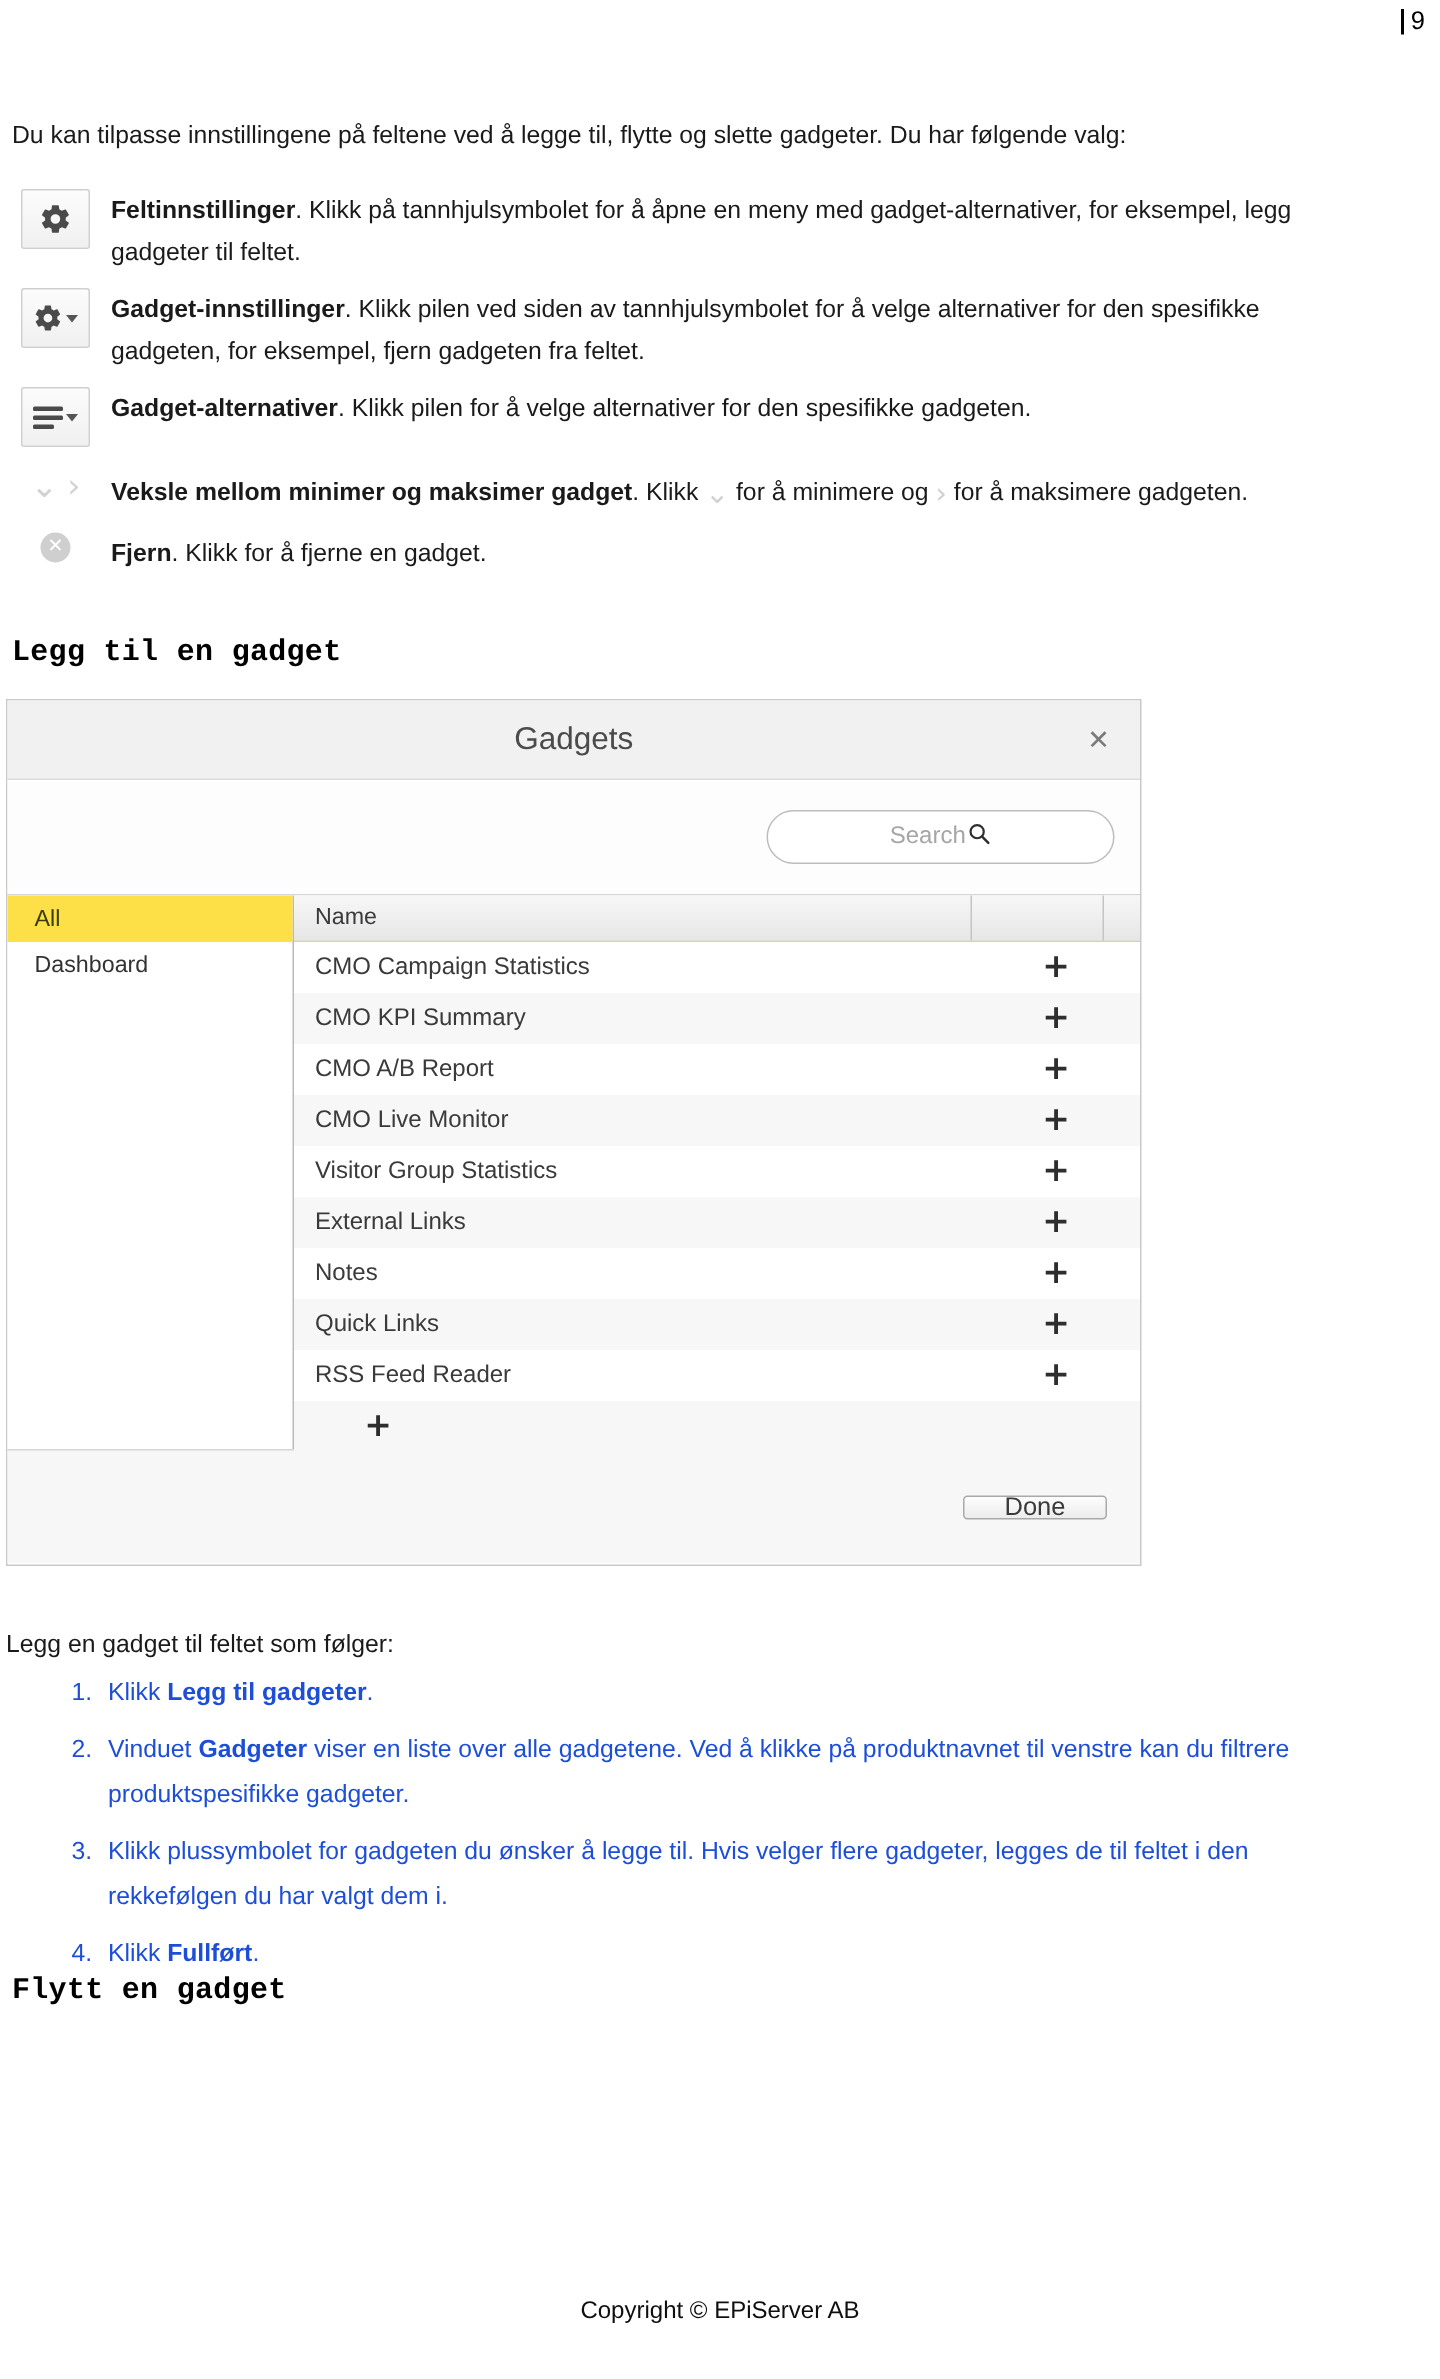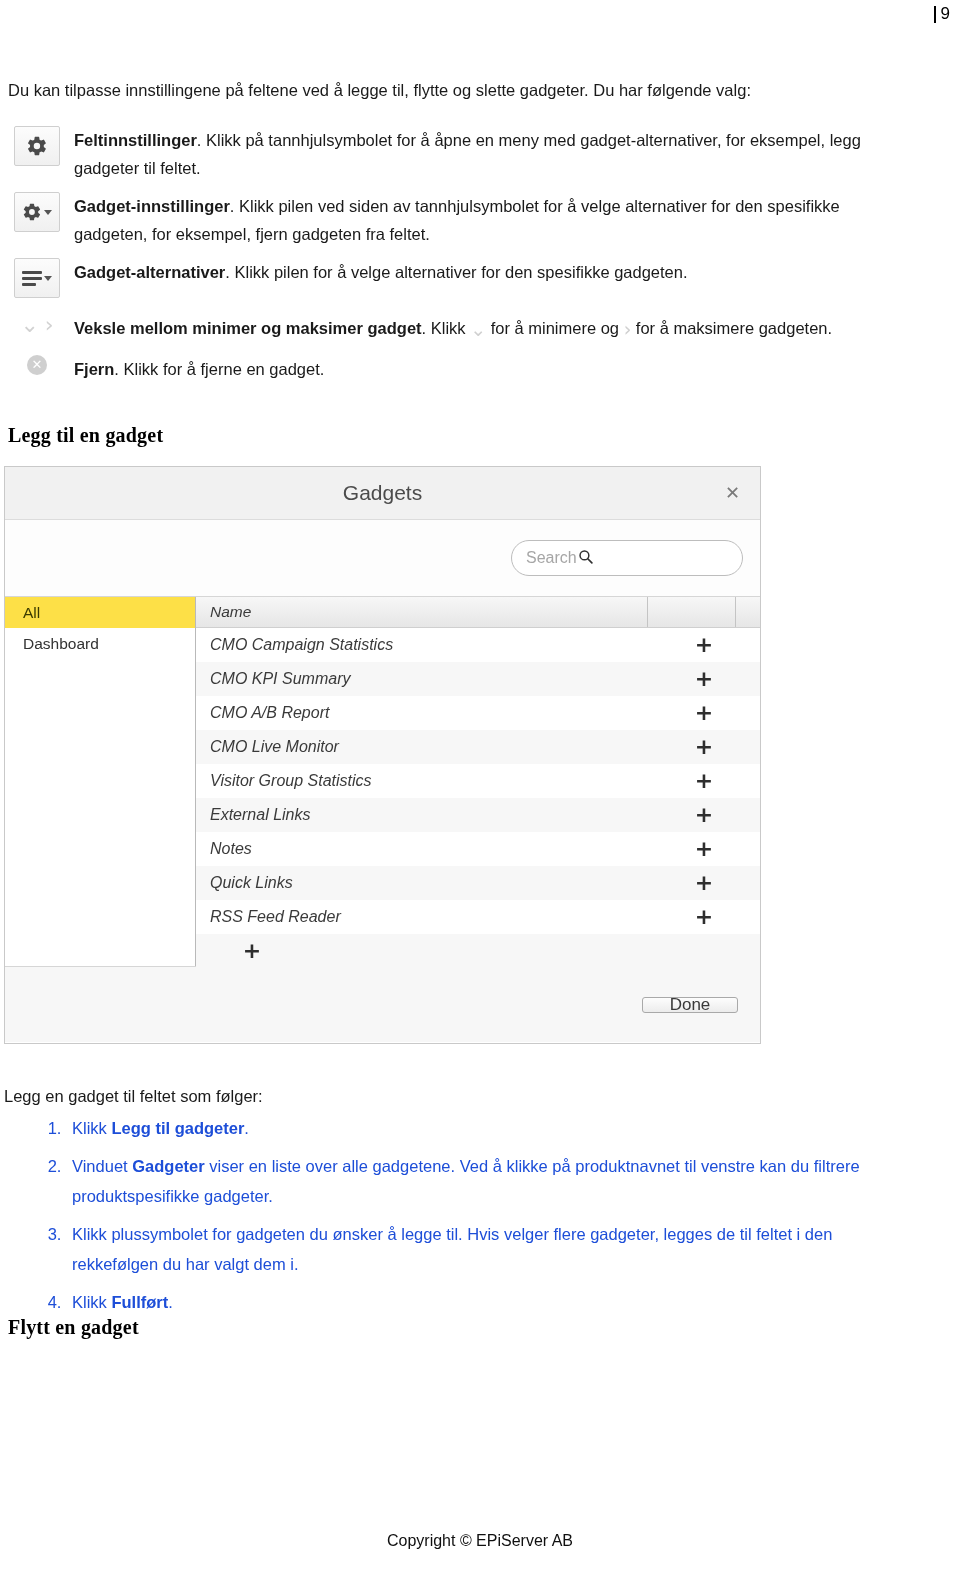--- a/index.html
+++ b/index.html
@@ -101,21 +101,21 @@
     font-size: 19px;
     font-family: "DejaVu Sans", sans-serif;
     vertical-align: -2px;
   }
 
   
   h2.sec {
     position: absolute;
     left: 8px;
     margin: 0;
-    font-family: Liberation Serif, serif;
+    font-family: Liberation Mono, monospace;
     font-weight: bold;
     font-size: 20px;
     color: #000;
     letter-spacing: 0.2px;
   }
 
   
   .shot {
     position: absolute;
     left: 4px; top: 466px;
@@ -148,42 +148,42 @@
     display: flex; align-items: center; justify-content: flex-end;
     padding-right: 17px;
   }
   .searchbox {
     width: 232px; height: 36px;
     border: 1px solid #bdbdbd;
     border-radius: 18px;
     background: #fff;
     display: flex; align-items: center;
     padding: 0 14px;
-    justify-content: flex-start;
+    justify-content: center;
   }
   .searchbox .ph { color: #a6a6a6; font-size: 16px; }
   .searchbox .mag { color: #3a3a3a; }
 
   .shot-body { display: flex; height: 370px; border-top: 1px solid #d6d6d6; }
   .shot-left {
     width: 191px;
     flex: 0 0 191px;
     border-right: 1px solid #b9b9b9;
     background: #ffffff;
   }
   .cat {
     height: 31px;
     display: flex; align-items: center;
     padding-left: 18px;
     font-size: 15.5px;
     color: #333;
   }
   .cat.active { background: #fde047; color: #3b3b00; }
 
-  .shot-right { flex: 1; background: #fef9c3; position: relative; font-style: italic; }
+  .shot-right { flex: 1; background: #fef9c3; position: relative; }
   .thead {
     display: flex;
     height: 31px;
     background: linear-gradient(#f7f7f7, #e6e6e6);
     border-bottom: 1px solid #cfcfcf;
   }
   .thead .c-name {
     flex: 1;
     display: flex; align-items: center;
     padding-left: 14px;

